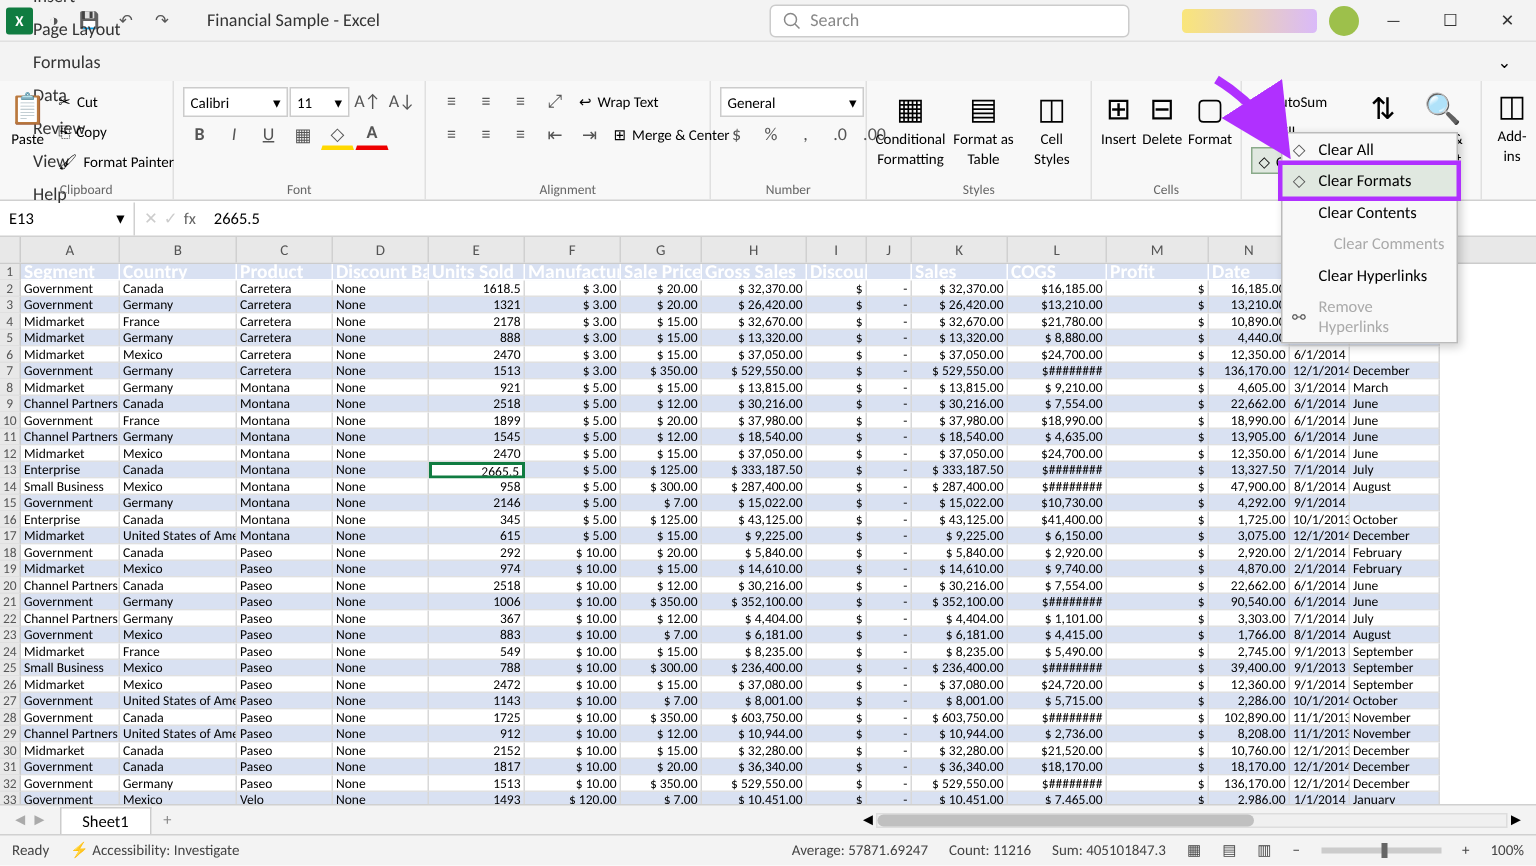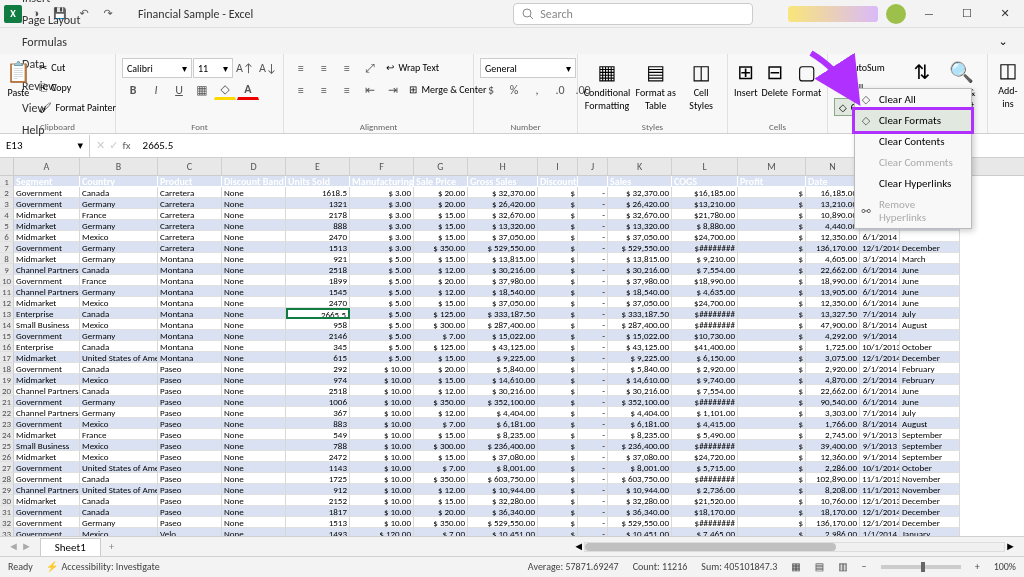--- a/index.html
+++ b/index.html
@@ -47,21 +47,21 @@
   .formula-input { flex: 1; padding: 0 6px; font-size: 11px; }
 
   
   .grid-area { position: relative; height: 378px; overflow: hidden; background: #fff; }
   .colhdr-row { height: 18px; background: #e8e8e8; display: flex; border-bottom: 1px solid #ccc; }
   .corner { width: 14px; border-right: 1px solid #ccc; background: #e8e8e8; }
   .colhdr { border-right: 1px solid #d0d0d0; text-align: center; font-size: 10px; color: #555; line-height: 18px; background: #e8e8e8; }
   .rowhdr { width: 14px; border-right: 1px solid #ccc; border-bottom: 1px solid #e0e0e0; text-align: center; font-size: 9px; color: #555; background: #e8e8e8; line-height: 11px; }
   .row { height: 11px; display: flex; }
   .cell { border-right: 1px solid #d8d8d8; border-bottom: 1px solid #e0e0e0; font-size: 9px; padding: 0 2px; line-height: 11px; overflow: hidden; white-space: nowrap; }
-  .hdr-cell { background: #4472c4; color: #fff; font-weight: bold; font-size: 10px; border-right: 1px solid #fff; border-bottom: 1px solid #fff; }
+  .hdr-cell { background: #4472c4; color: #fff; font-weight: bold; font-size: 13px; border-right: 1px solid #fff; border-bottom: 1px solid #fff; }
   .row:nth-child(odd) .cell { background: #d9e1f2; }
   .row:nth-child(even) .cell { background: #fff; }
   .cell.r { text-align: right; }
   .cell.highlight { background: #fff !important; border: 2px solid #107c41; line-height: 9px; }
 
   
   .sheet-tabs { height: 20px; background: #f3f3f3; border-top: 1px solid #d0d0d0; display: flex; align-items: center; padding: 0 8px; gap: 8px; }
   .sheet-nav { display: flex; gap: 2px; }
   .sheet-tab { background: #fff; border: 1px solid #ccc; border-bottom: none; padding: 2px 14px; font-size: 11px; }
   .scrollbar-h { flex: 1; height: 10px; display: flex; align-items: center; }
@@ -71,21 +71,21 @@
   
   .status { height: 20px; background: #f3f3f3; border-top: 1px solid #d0d0d0; display: flex; align-items: center; padding: 0 8px; font-size: 10px; color: #444; gap: 14px; }
   .status .right { margin-left: auto; display: flex; gap: 14px; align-items: center; }
   .zoom-slider { width: 80px; height: 4px; background: #ccc; position: relative; }
   .zoom-thumb { position: absolute; left: 50%; top: -3px; width: 4px; height: 10px; background: #666; }
 
   
   .clear-menu { position: absolute; top: 88px; right: 52px; width: 118px; background: #f8f8f8; border: 1px solid #bbb; box-shadow: 2px 2px 6px rgba(0,0,0,0.2); z-index: 100; font-size: 11px; }
   .clear-menu-item { padding: 4px 8px 4px 24px; display: flex; align-items: center; gap: 6px; position: relative; }
   .clear-menu-item .mi-icon { position: absolute; left: 4px; width: 14px; text-align: center; color: #555; }
-  .clear-menu-item.disabled { color: #aaa; }
+  .clear-menu-item.disabled { color: #aaa; justify-content: flex-end; }
   .clear-menu-item.highlighted { background: #e0e8e0; border: 3px solid #b030ff; margin: -3px; position: relative; z-index: 2;}
   
   
   .arrow { position: absolute; top: 48px; right: 158px; width: 60px; height: 60px; z-index: 200; pointer-events: none; }
 
   .col-A{width:66px}.col-B{width:78px}.col-C{width:64px}.col-D{width:64px}.col-E{width:64px}.col-F{width:64px}.col-G{width:54px}.col-H{width:70px}.col-I{width:40px}.col-J{width:30px}.col-K{width:64px}.col-L{width:66px}.col-M{width:68px}.col-N{width:54px}.col-O{width:40px}.col-P{width:60px}
 </style>
 </head>
 <body>
 

